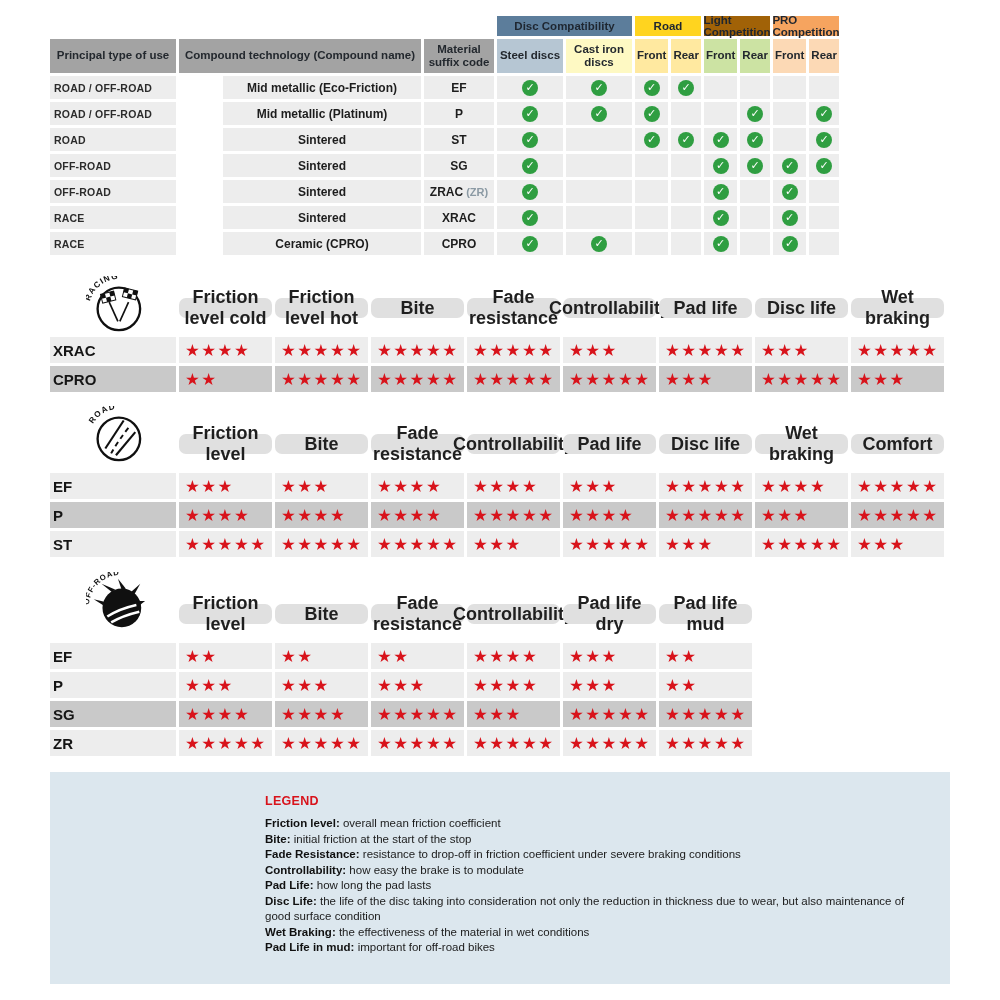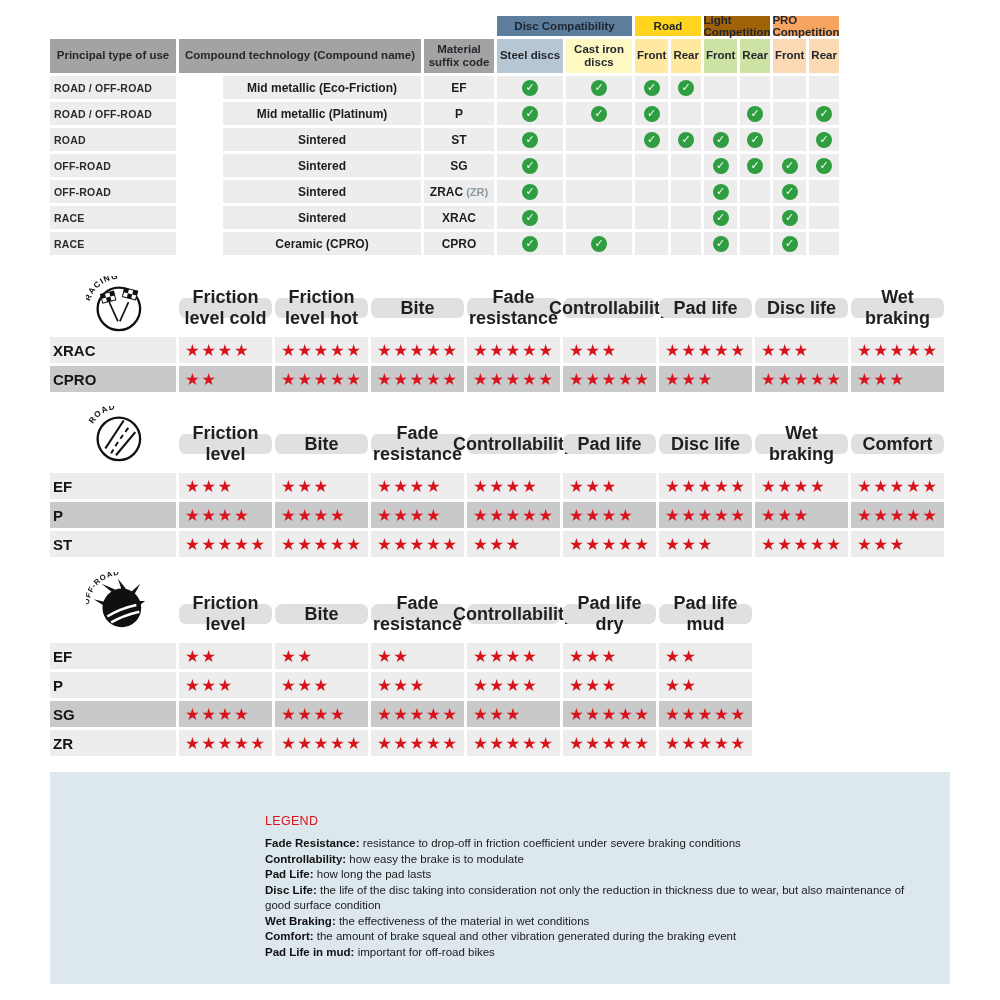--- a/index.html
+++ b/index.html
@@ -42,21 +42,21 @@
             text-align:center; font-weight:bold; font-size:18px; line-height:1.15; color:#1f1f1f; padding:0 4px;border-radius:7px; }
   .plabel { height:26px; display:flex; align-items:center; padding-left:3px; font-weight:bold; font-size:15px; color:#151515; }
   .pstars { height:26px; display:flex; align-items:center; padding-left:6px; color:var(--star,#d8131b);
             font-size:16.5px; letter-spacing:1.5px; overflow:hidden; white-space:nowrap; }
   .light { background:var(--cell-light,#ececec); }
   .dark  { background:var(--row-dark,#c9c9c9); }
 
   
   .legend { position:absolute; left:50px; top:772px; width:900px; height:212px; background:var(--legend-bg,#dce7ee); }
   .legend-inner { padding:22px 30px 0 215px; }
-  .legend-title { color:var(--legend-title,#d8131b); font-size:12.5px; font-weight:normal; margin-bottom:8px; letter-spacing:.3px;margin-top:20px; }
+  .legend-title { color:var(--legend-title,#d8131b); font-size:12.5px; font-weight:bold; margin-bottom:8px; letter-spacing:.3px; }
   .legend-item { font-size:11.5px; line-height:15.5px; color:#1b1b1b; }
   .legend-item b { color:#101010; }
 </style>
 </head>
 <body>
 
 <div class="page">
 
   <div class="compat">
       <div class="gspacer"></div>
@@ -390,24 +390,25 @@
         <div class="pstars light">★★★★★</div>
         <div class="pstars light">★★★★★</div>
         <div class="pstars light">★★★★★</div>
       </div>
   </div>
 
   <div class="legend">
     <div class="legend-inner">
       <div class="legend-title">LEGEND</div>
       <div>
+          <div class="legend-item"><b>Friction level: </b>overall mean friction coefficient</div>
+          <div class="legend-item"><b>Bite: </b>initial friction at the start of the stop</div>
           <div class="legend-item"><b>Fade Resistance: </b>resistance to drop-off in friction coefficient under severe braking conditions</div>
           <div class="legend-item"><b>Controllability: </b>how easy the brake is to modulate</div>
           <div class="legend-item"><b>Pad Life: </b>how long the pad lasts</div>
           <div class="legend-item"><b>Disc Life: </b>the life of the disc taking into consideration not only the reduction in thickness due to wear, but also maintenance of good surface condition</div>
           <div class="legend-item"><b>Wet Braking: </b>the effectiveness of the material in wet conditions</div>
-          <div class="legend-item"><b>Comfort: </b>the amount of brake squeal and other vibration generated during the braking event</div>
           <div class="legend-item"><b>Pad Life in mud: </b>important for off-road bikes</div>
         </div>
     </div>
   </div>
 
 </div>
 
 </body></html>

